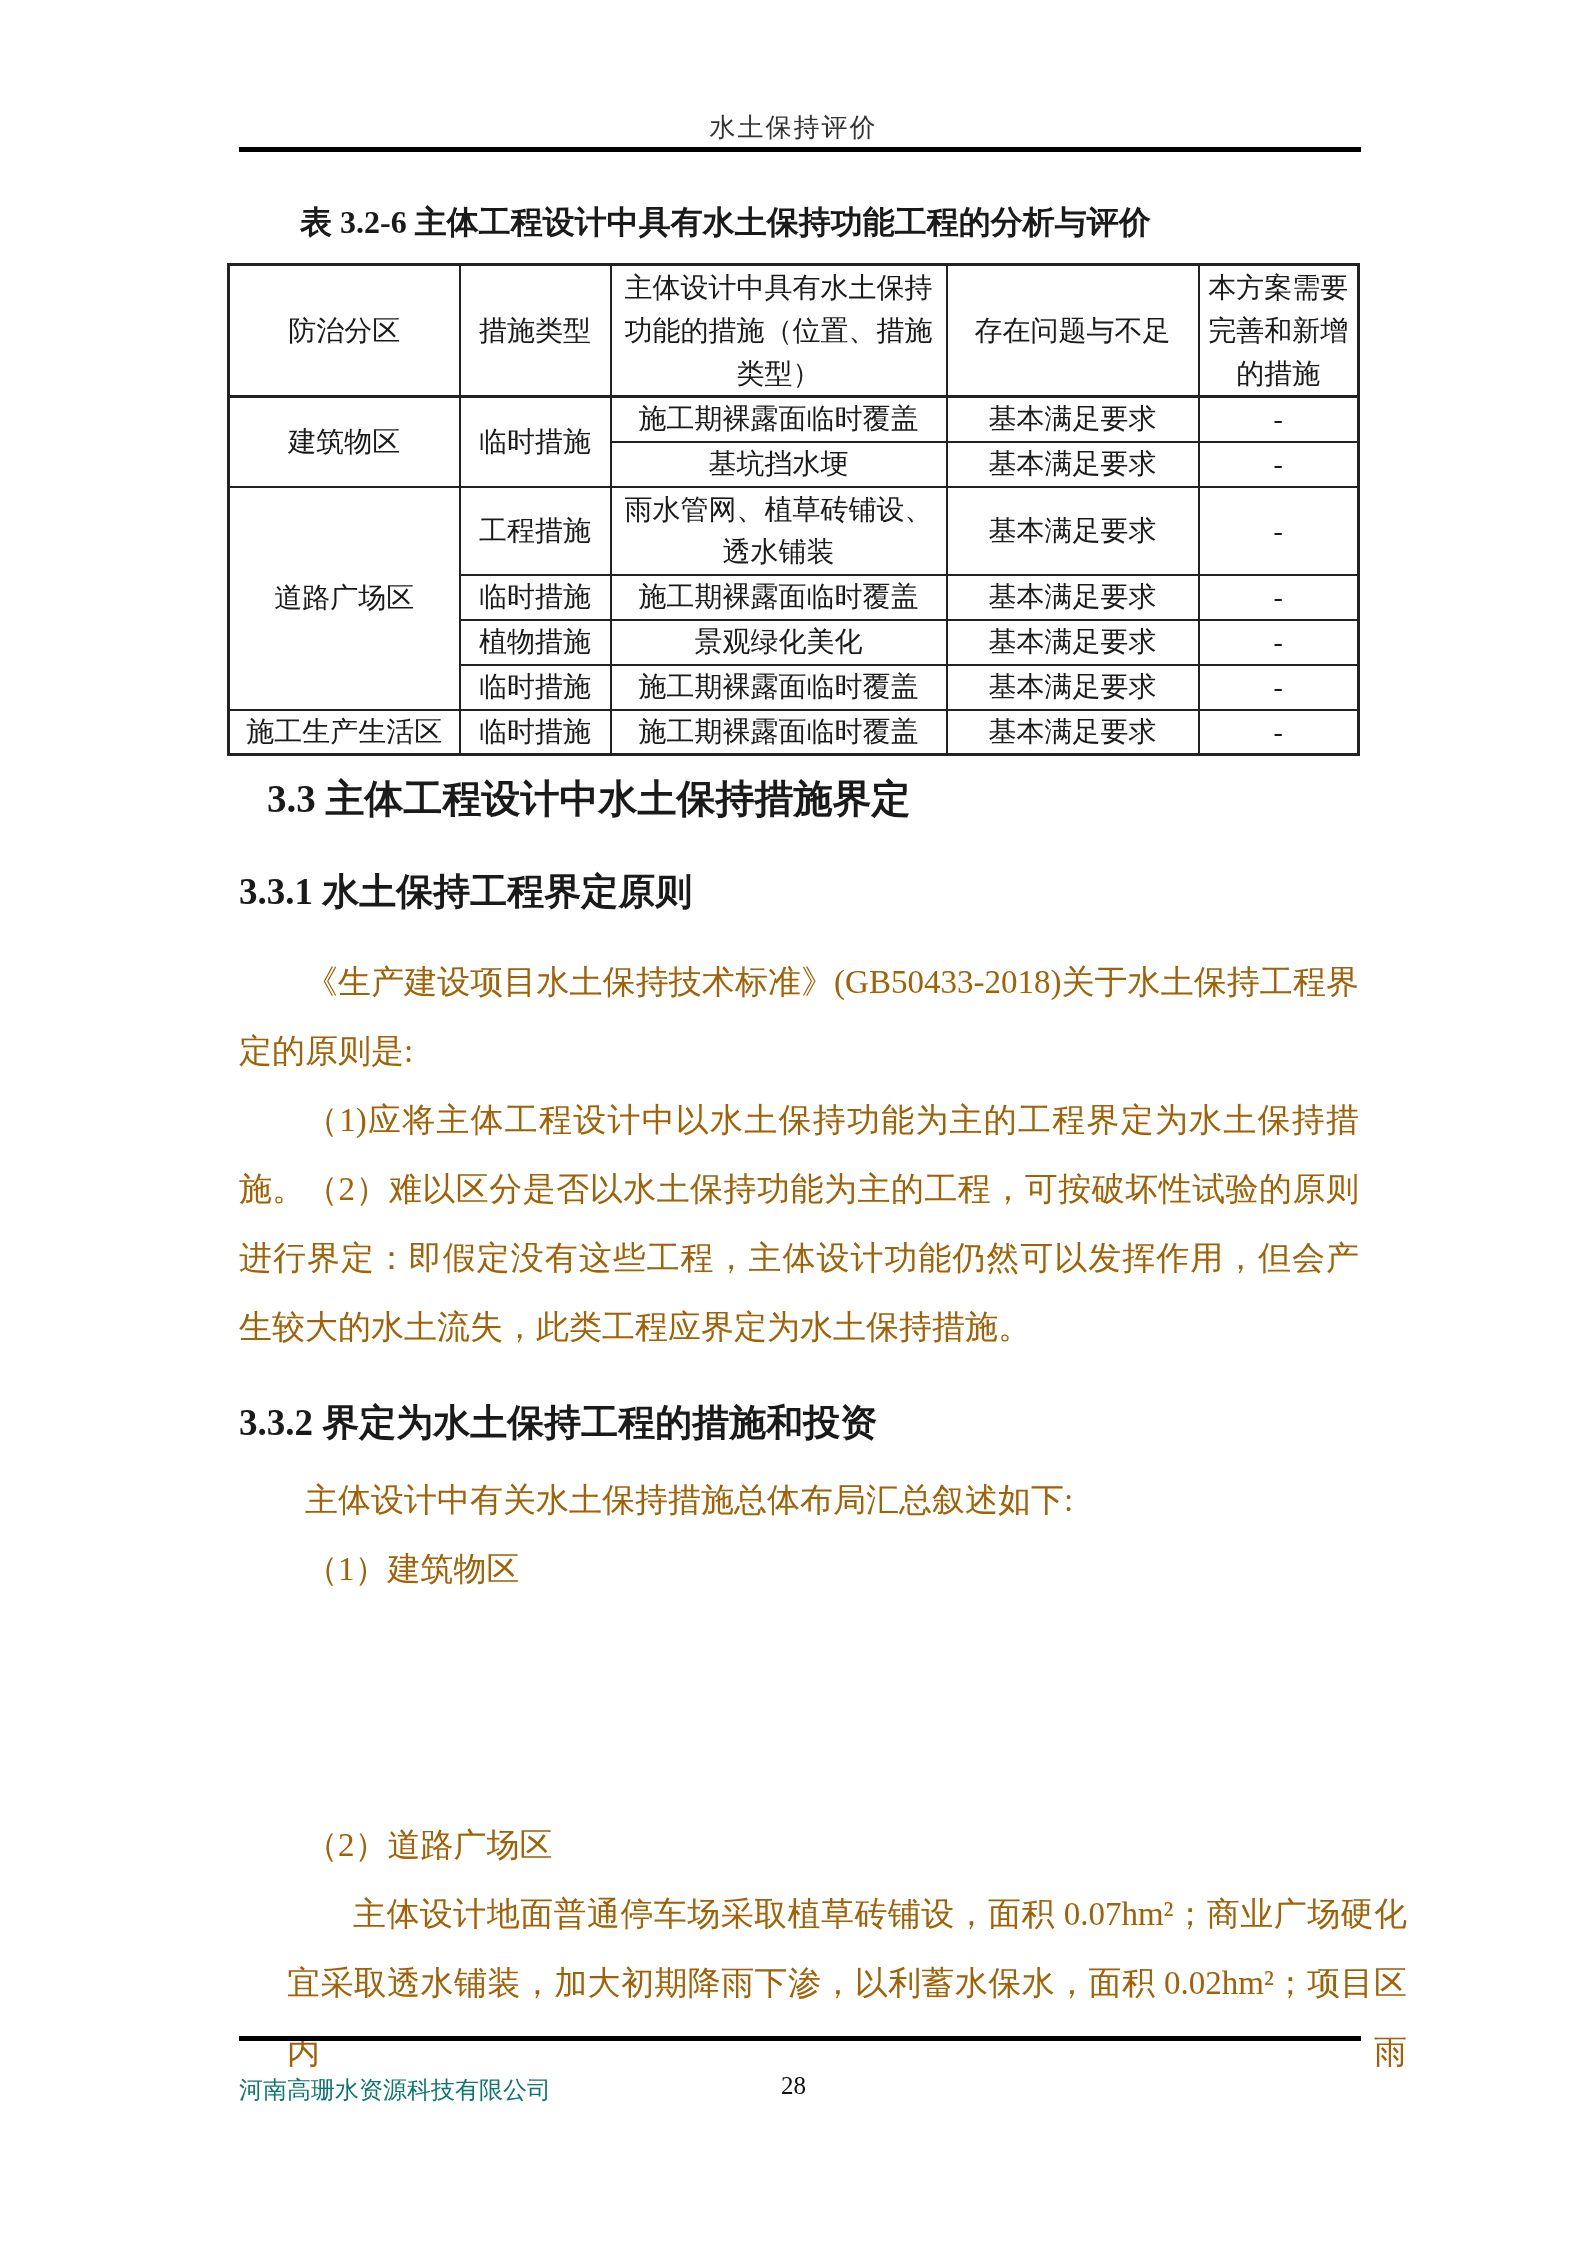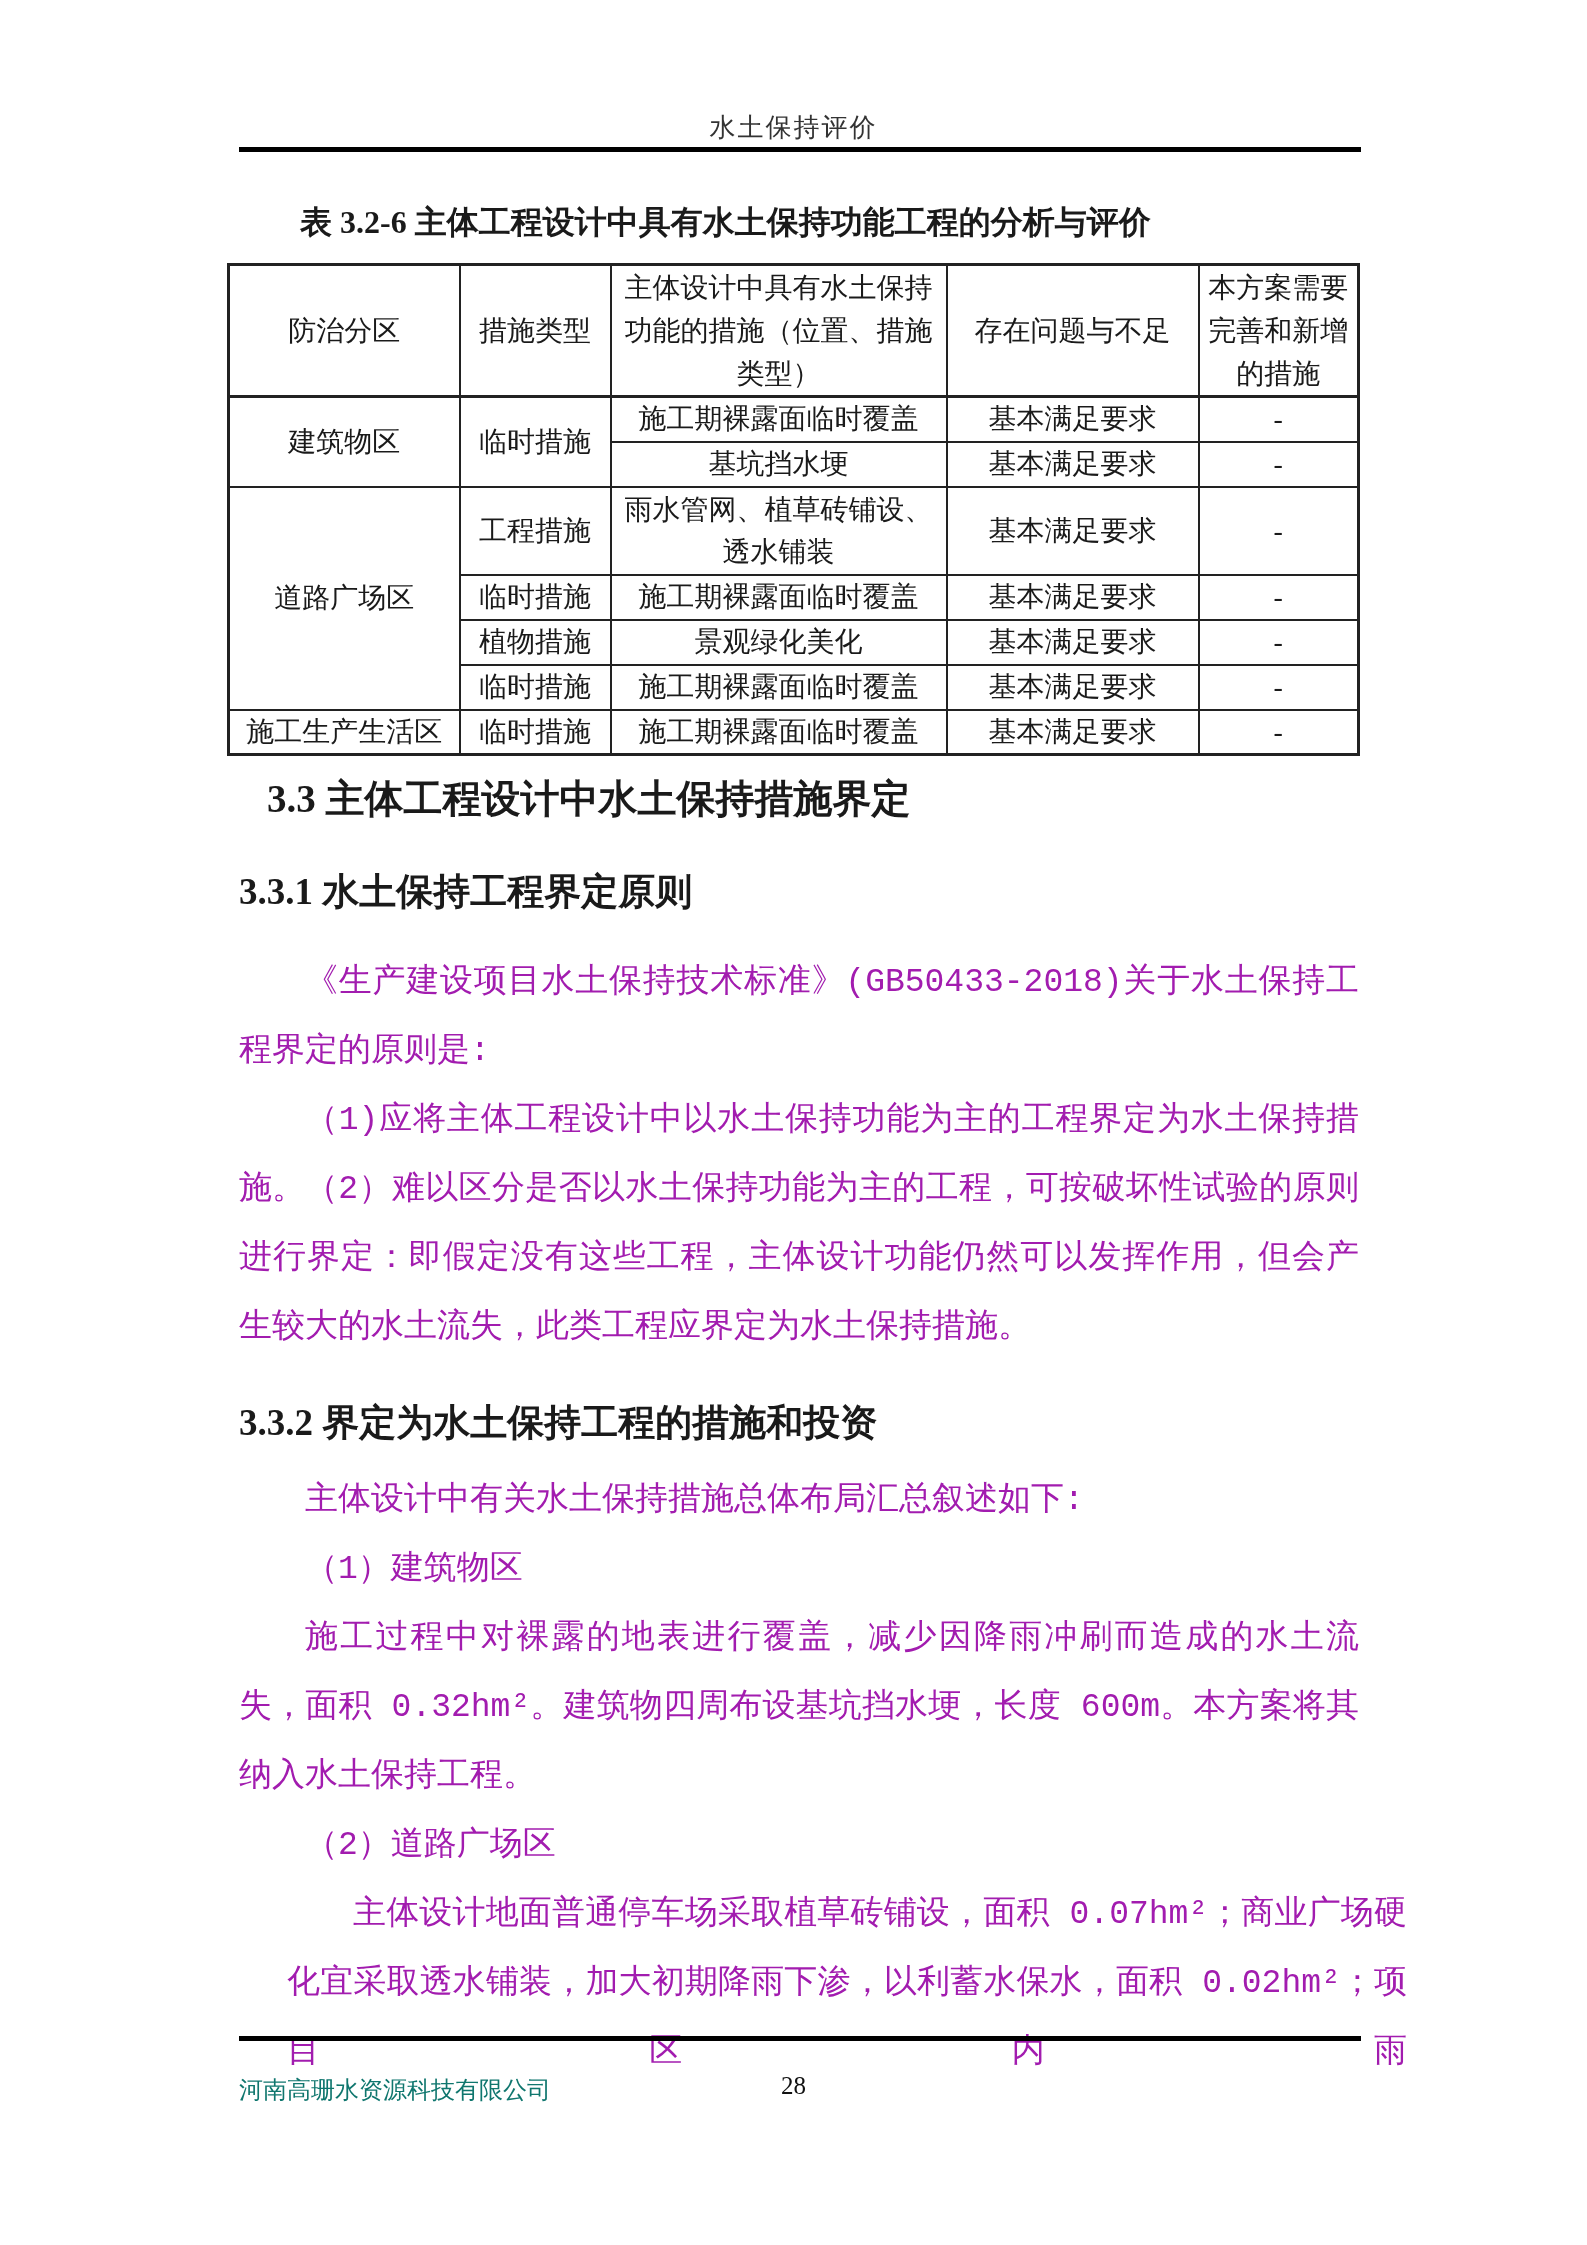--- a/index.html
+++ b/index.html
@@ -72,22 +72,21 @@
   .h331{top:867px;}
   .h332{top:1398px;}
   p.body{
     position:absolute;
     left:239px;width:1120px;
     margin:0;
     font-size:33px;
     line-height:69px;
     text-align:justify;
     text-indent:66px;
-    color:#a21caf;
-    font-family:Liberation Mono, monospace;
+    color:#a16207;
   }
   p.cutoff{text-align-last:justify;margin-left:48px;}
   .p331-1{top:948px;}
   .p331-2{top:1086px;}
   .p331-3{top:1155px;}
   .p332-1{top:1466px;}
   .p332-2{top:1535px;}
   .p332-3{top:1604px;}
   .p332-4{top:1811px;}
   .p332-5{top:1880px;}
@@ -180,21 +179,20 @@
   <div class="abs heading-1 h33">3.3 主体工程设计中水土保持措施界定</div>
 
   <div class="abs heading-2 h331">3.3.1 水土保持工程界定原则</div>
   <p class="body p331-1">《生产建设项目水土保持技术标准》(GB50433-2018)关于水土保持工程界定的原则是:</p>
   <p class="body p331-2">（1)应将主体工程设计中以水土保持功能为主的工程界定为水土保持措施。</p>
   <p class="body p331-3">（2）难以区分是否以水土保持功能为主的工程，可按破坏性试验的原则进行界定：即假定没有这些工程，主体设计功能仍然可以发挥作用，但会产生较大的水土流失，此类工程应界定为水土保持措施。</p>
 
   <div class="abs heading-2 h332">3.3.2 界定为水土保持工程的措施和投资</div>
   <p class="body p332-1">主体设计中有关水土保持措施总体布局汇总叙述如下:</p>
   <p class="body p332-2">（1）建筑物区</p>
-  <p class="body p332-3">施工过程中对裸露的地表进行覆盖，减少因降雨冲刷而造成的水土流失，面积 0.32hm²。建筑物四周布设基坑挡水埂，长度 600m。本方案将其纳入水土保持工程。</p>
   <p class="body p332-4">（2）道路广场区</p>
   <p class="body p332-5 cutoff">主体设计地面普通停车场采取植草砖铺设，面积 0.07hm²；商业广场硬化宜采取透水铺装，加大初期降雨下渗，以利蓄水保水，面积 0.02hm²；项目区内雨</p>
 
   <div class="abs rule ftr-rule"></div>
   <div class="abs footer-company">河南高珊水资源科技有限公司</div>
   <div class="abs footer-page">28</div>
 
 </div>
 
 </body></html>

